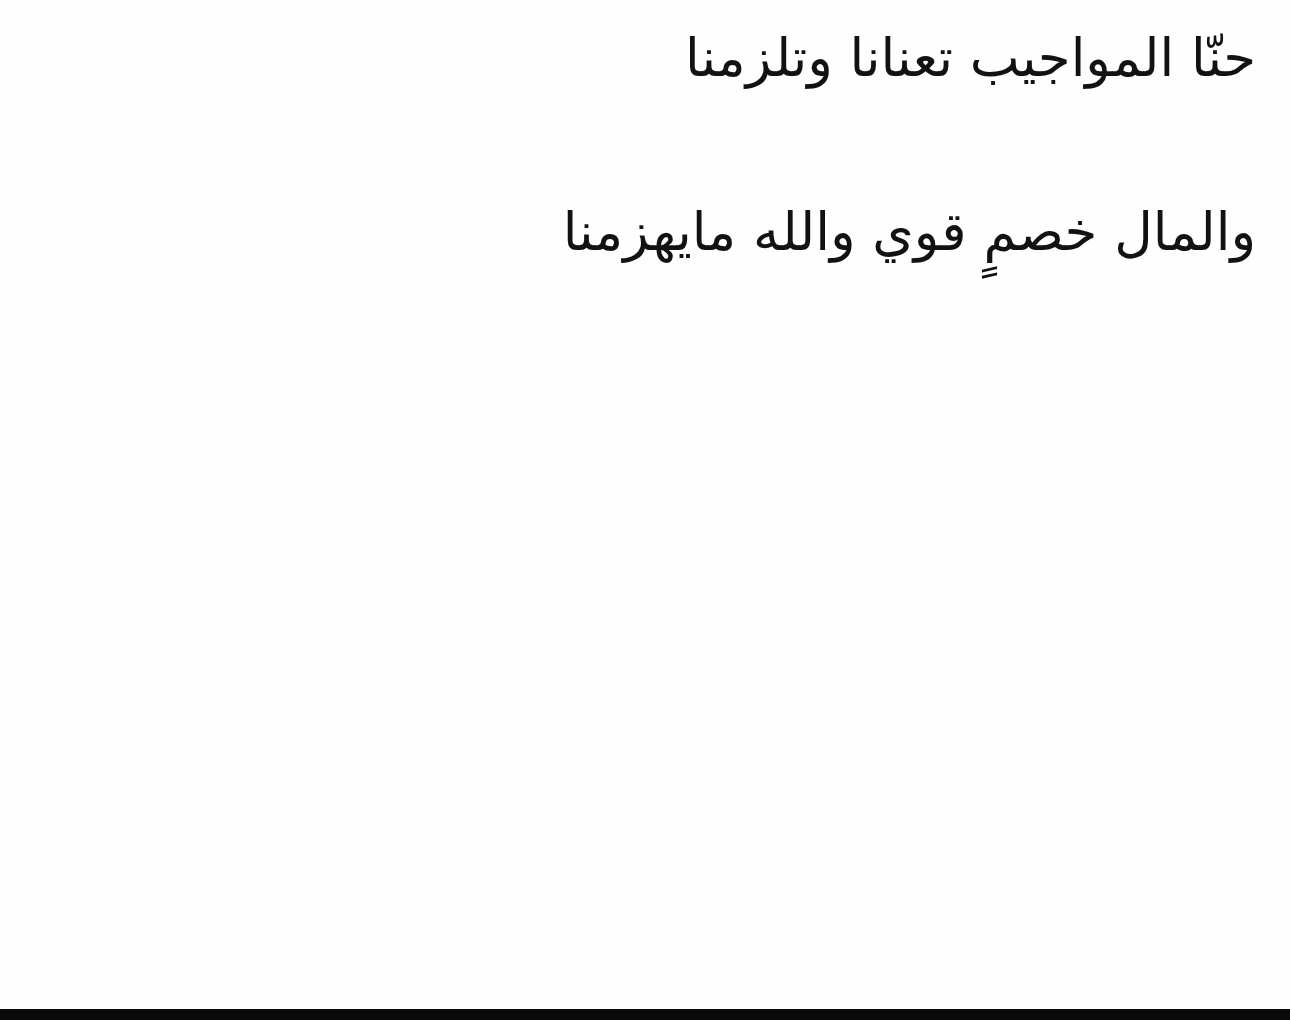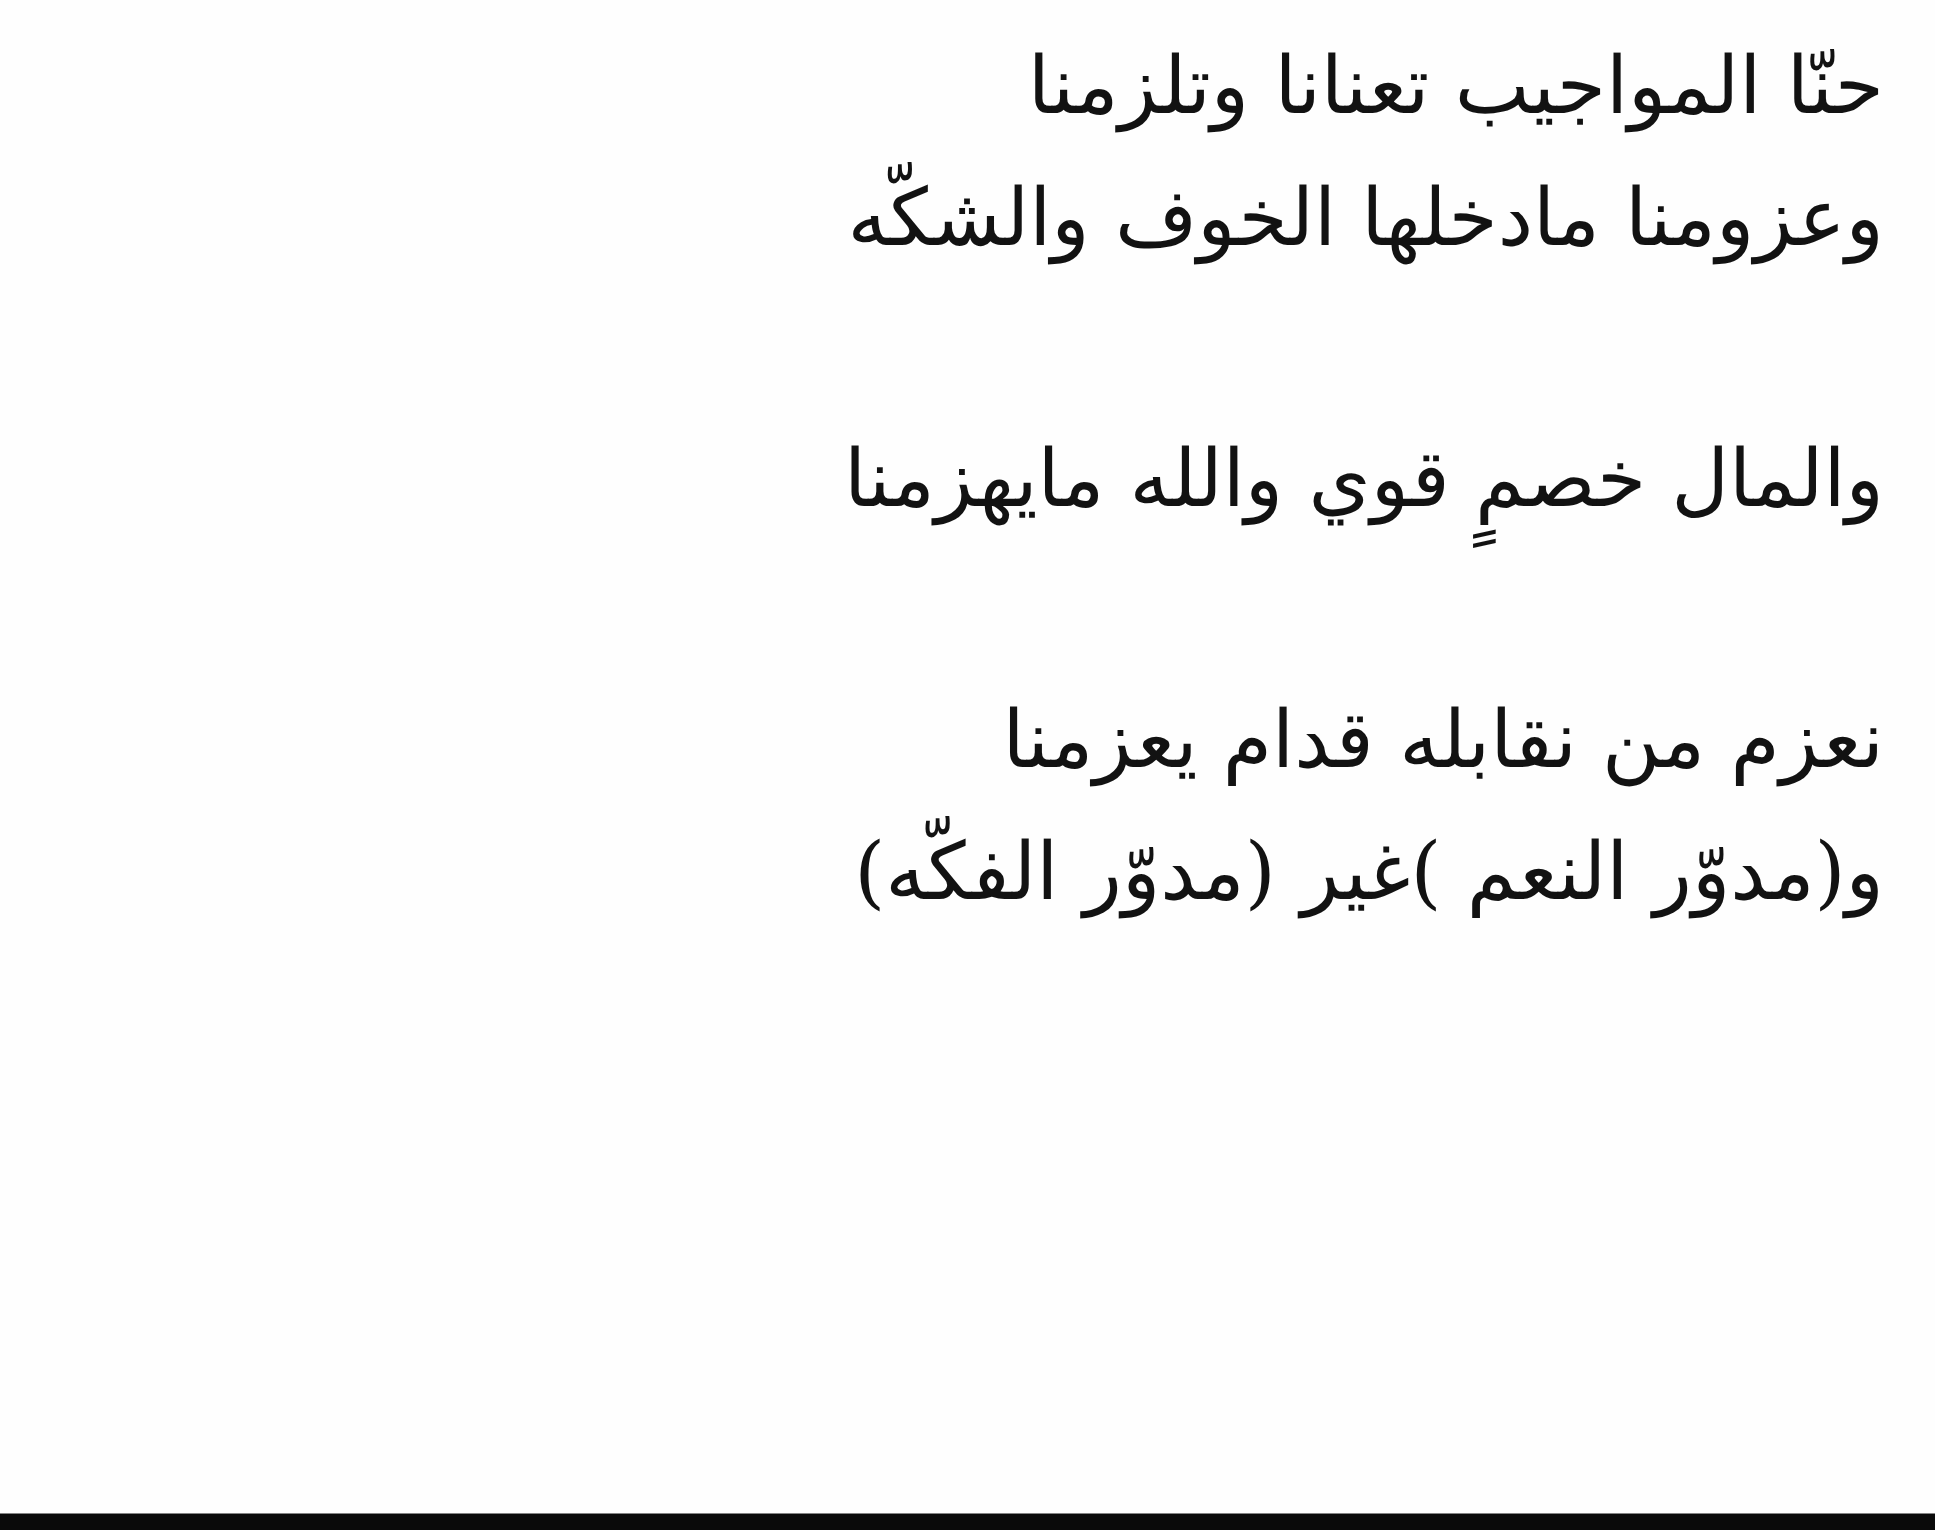--- a/index.html
+++ b/index.html
@@ -45,31 +45,26 @@
   }
 </style>
 </head>
 <body>
 
 <div class="page">
   <div class="poem" dir="rtl">
 
     <div class="stanza">
       <p class="line">حنّا المواجيب تعنانا وتلزمنا</p>
-      <p class="line">وعزومنا مادخلها الخوف والشكّه</p>
     </div>
 
     <div class="stanza">
       <p class="line">والمال خصمٍ قوي والله مايهزمنا</p>
     </div>
 
-    <div class="stanza">
-      <p class="line">نعزم من نقابله قدام يعزمنا</p>
-      <p class="line">و(مدوّر النعم )غير (مدوّر الفكّه)</p>
-    </div>
 
     <div class="stanza">
     </div>
 
   </div>
 
   <div class="bottom-bar"></div>
 </div>
 
 </body></html>

